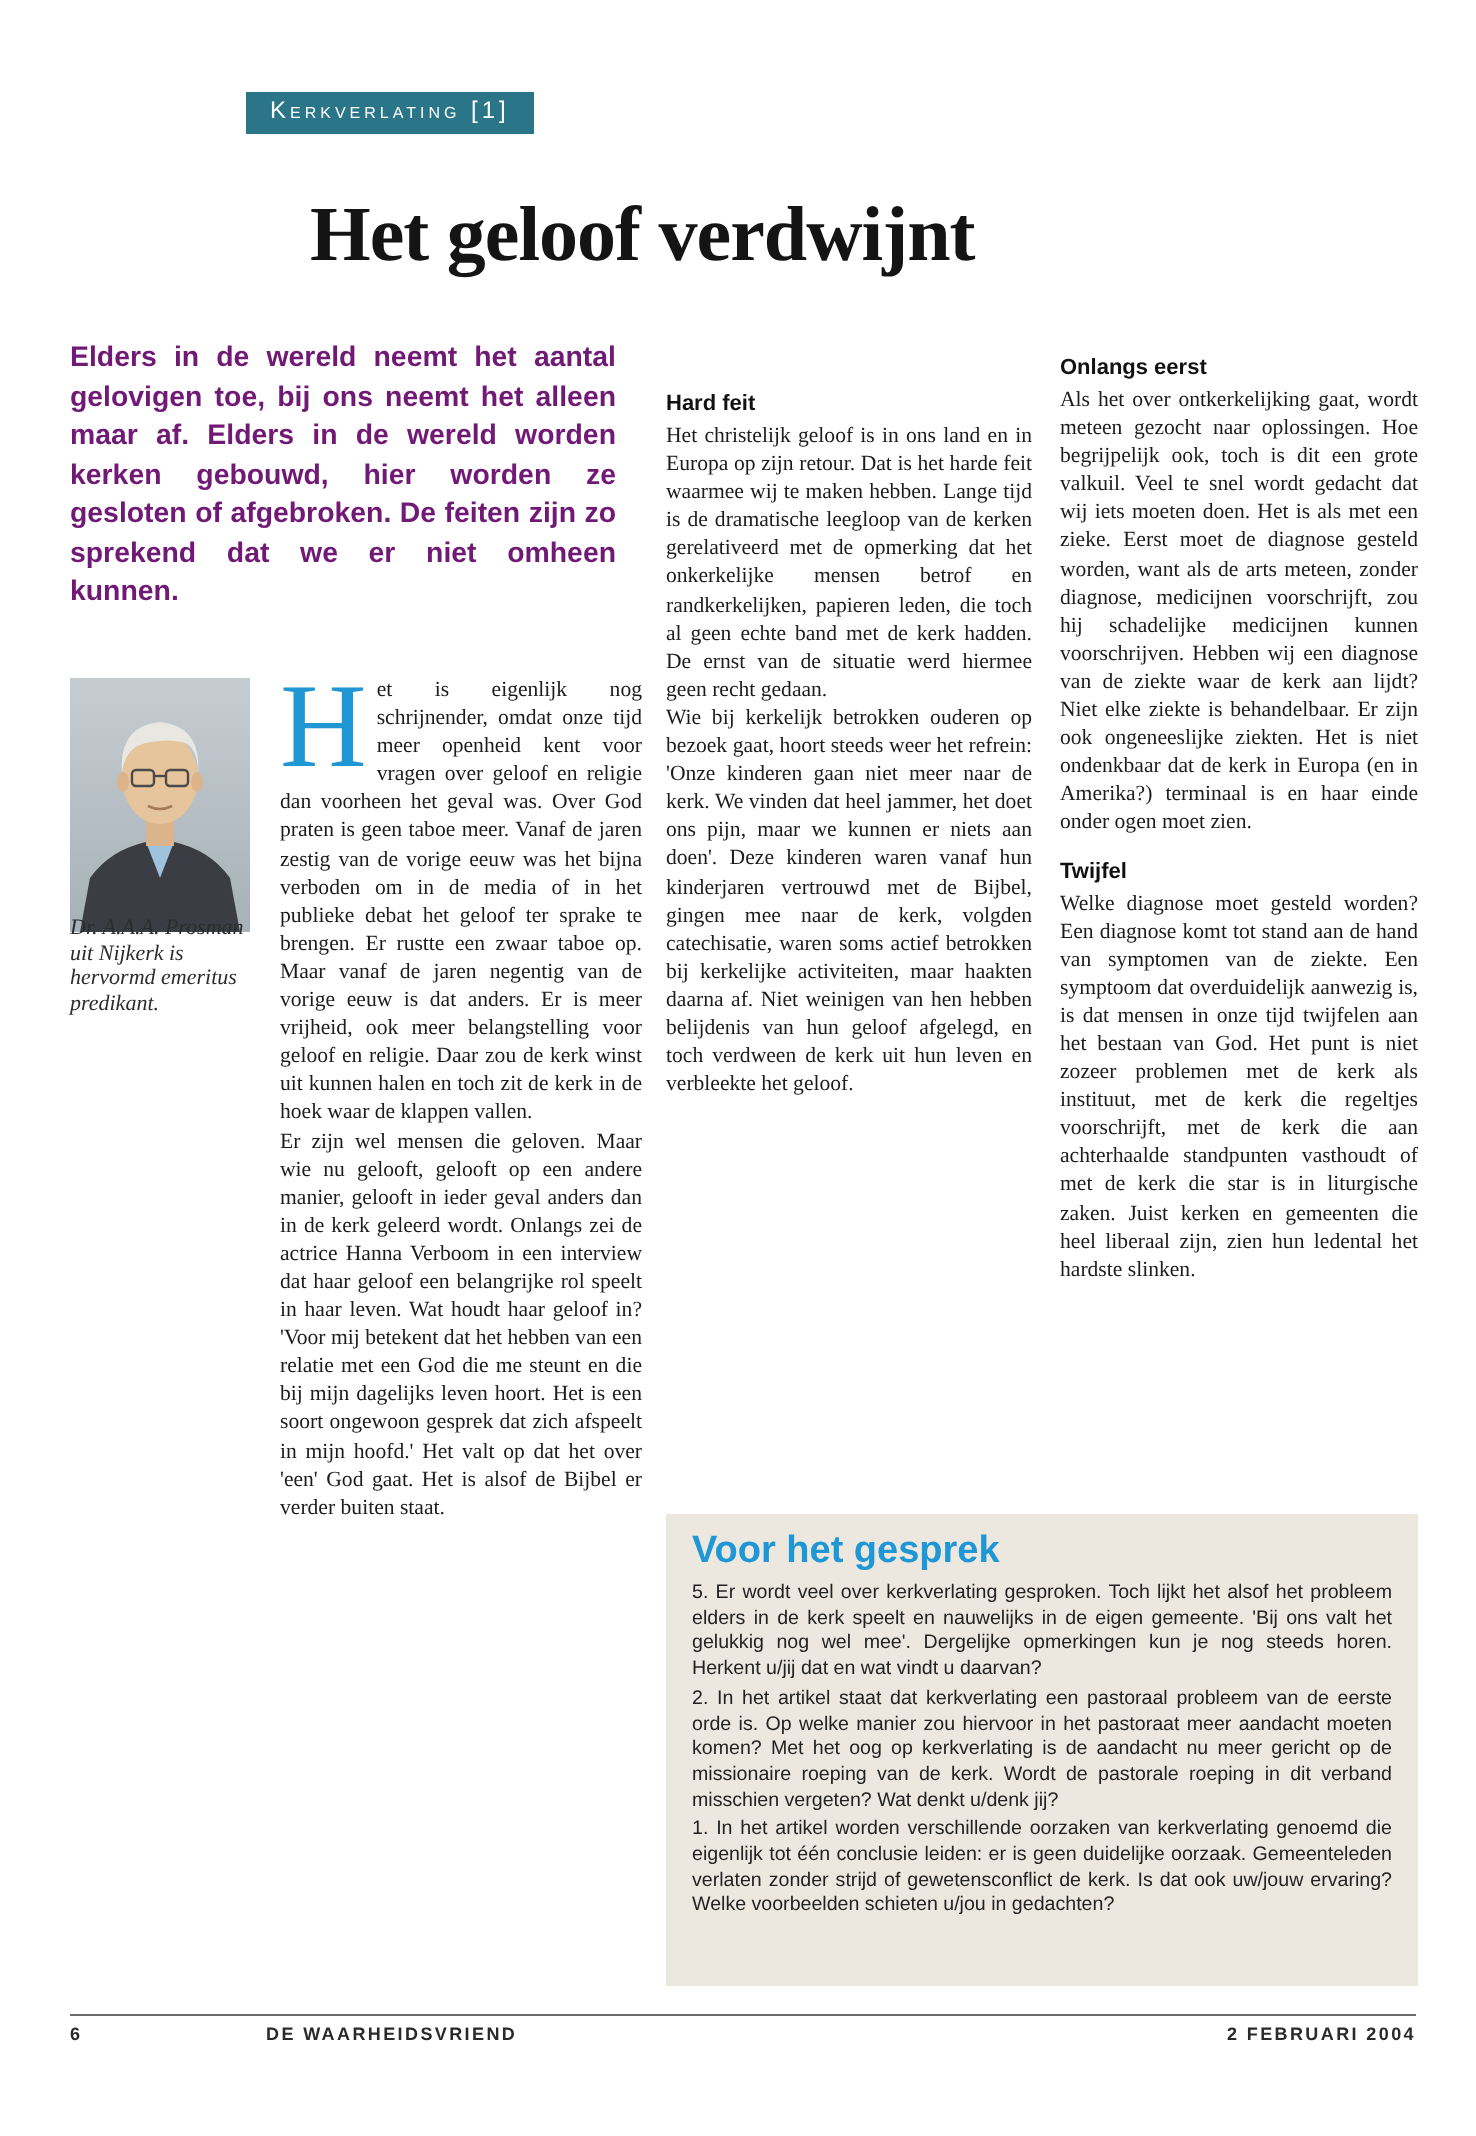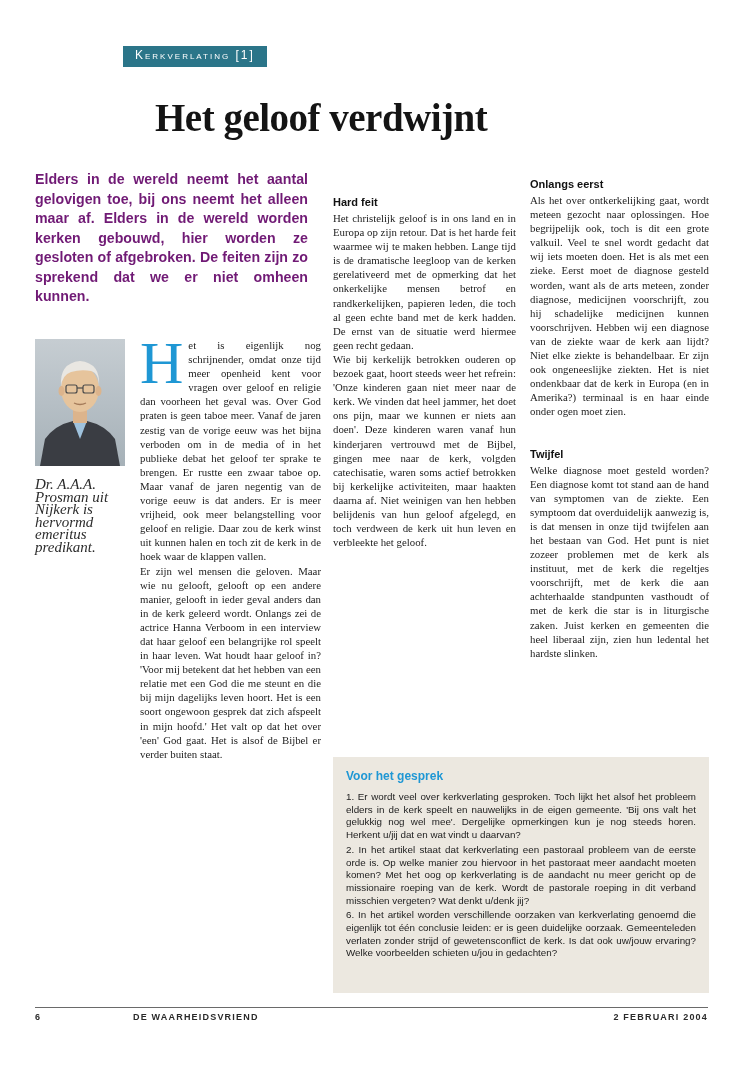--- a/index.html
+++ b/index.html
@@ -31,54 +31,54 @@
     font-size:14.2px;font-weight:bold;color:#701a75;
     line-height:19.5px;text-align:justify;hyphens:auto;
   }
   
   .photo{
     position:absolute;left:35px;top:339px;width:90px;height:127px;margin:0;
     overflow:hidden;background:#b3bec4;
   }
   .photo svg{display:block;}
   .caption{
-    position:absolute;left:35px;top:478px;width:96px;margin:0;
+    position:absolute;left:35px;top:458px;width:96px;margin:0;
     font-family:"Liberation Serif", serif;font-style:italic;
-    font-size:15px;line-height:12.5px;color:#2c2c2c;
+    font-size:11px;line-height:12.5px;color:#2c2c2c;
   }
   
   .col{position:absolute;text-align:justify;hyphens:auto;}
   .col p{margin:0;font-size:10.8px;line-height:14.1px;color:#1c1c1c;}
   .col1{left:140px;top:338px;width:181px;}
   .col2{left:333px;top:177px;width:183px;margin-top:18px;}
   .col3{left:530px;top:177px;width:179px;}
   .col h3{
     margin:0 0 2px 0;
     font-family:"Liberation Sans", sans-serif;
     font-size:11px;font-weight:bold;color:#111;line-height:14px;
     text-align:left;
   }
-  .col h3.spaced{margin-top:28px;}
+  .col h3.spaced{margin-top:10px;}
   .dropcap{
     float:left;
     font-family:"Liberation Serif", serif;
     font-size:60px;line-height:47px;
     color:#1f97d4;font-weight:normal;
     margin:2px 5px 0 0;
   }
   
   .discussion{
     position:absolute;left:333px;top:757px;width:376px;height:236px;
     background:#ece8e0;box-sizing:border-box;
     padding:10px 13px 10px 13px;
   }
   .discussion h2{
     margin:0 0 6px 0;
     font-family:"Liberation Sans", sans-serif;
-    font-size:12px;font-weight:bold;color:#1f97d4;line-height:18px;
+    font-size:19px;font-weight:bold;color:#1f97d4;line-height:18px;
   }
   .discussion p{
     margin:0 0 2px 0;
     font-family:"Liberation Sans", sans-serif;
     font-size:9.8px;line-height:12.7px;color:#222;
     text-align:justify;hyphens:auto;
   }
   
   .footer-rule{
     position:absolute;left:35px;top:1007px;width:673px;height:0;
@@ -153,23 +153,23 @@
 
   <div class="col col3">
     <h3>Onlangs eerst</h3>
     <p>Als het over ontkerkelijking gaat, wordt meteen gezocht naar oplossingen. Hoe begrijpelijk ook, toch is dit een grote valkuil. Veel te snel wordt gedacht dat wij iets moeten doen. Het is als met een zieke. Eerst moet de diagnose gesteld worden, want als de arts meteen, zonder diagnose, medicijnen voorschrijft, zou hij schadelijke medicijnen kunnen voorschrijven. Hebben wij een diagnose van de ziekte waar de kerk aan lijdt? Niet elke ziekte is behandelbaar. Er zijn ook ongeneeslijke ziekten. Het is niet ondenkbaar dat de kerk in Europa (en in Amerika?) terminaal is en haar einde onder ogen moet zien.</p>
     <h3 class="spaced">Twijfel</h3>
     <p>Welke diagnose moet gesteld worden? Een diagnose komt tot stand aan de hand van symptomen van de ziekte. Een symptoom dat overduidelijk aanwezig is, is dat mensen in onze tijd twijfelen aan het bestaan van God. Het punt is niet zozeer problemen met de kerk als instituut, met de kerk die regeltjes voorschrijft, met de kerk die aan achterhaalde standpunten vasthoudt of met de kerk die star is in liturgische zaken. Juist kerken en gemeenten die heel liberaal zijn, zien hun ledental het hardste slinken.</p>
   </div>
 
   <div class="discussion">
     <h2>Voor het gesprek</h2>
-    <p>1. Er wordt veel over kerkverlating gesproken. Toch lijkt het alsof het probleem elders in de kerk speelt en nauwelijks in de eigen gemeente. 'Bij ons valt het gelukkig nog wel mee'. Dergelijke opmerkingen kun je nog steeds horen. Herkent u/jij dat en wat vindt u daarvan?</p>
+    <p>5. Er wordt veel over kerkverlating gesproken. Toch lijkt het alsof het probleem elders in de kerk speelt en nauwelijks in de eigen gemeente. 'Bij ons valt het gelukkig nog wel mee'. Dergelijke opmerkingen kun je nog steeds horen. Herkent u/jij dat en wat vindt u daarvan?</p>
     <p>2. In het artikel staat dat kerkverlating een pastoraal probleem van de eerste orde is. Op welke manier zou hiervoor in het pastoraat meer aandacht moeten komen? Met het oog op kerkverlating is de aandacht nu meer gericht op de missionaire roeping van de kerk. Wordt de pastorale roeping in dit verband misschien vergeten? Wat denkt u/denk jij?</p>
-    <p>6. In het artikel worden verschillende oorzaken van kerkverlating genoemd die eigenlijk tot één conclusie leiden: er is geen duidelijke oorzaak. Gemeenteleden verlaten zonder strijd of gewetensconflict de kerk. Is dat ook uw/jouw ervaring? Welke voorbeelden schieten u/jou in gedachten?</p>
+    <p>1. In het artikel worden verschillende oorzaken van kerkverlating genoemd die eigenlijk tot één conclusie leiden: er is geen duidelijke oorzaak. Gemeenteleden verlaten zonder strijd of gewetensconflict de kerk. Is dat ook uw/jouw ervaring? Welke voorbeelden schieten u/jou in gedachten?</p>
   </div>
 
   <div class="footer-rule"></div>
   <div class="footer">
     <span class="pageno">6</span>
     <span class="mag">DE WAARHEIDSVRIEND</span>
     <span class="date">2 FEBRUARI 2004</span>
   </div>
 
 </div>

